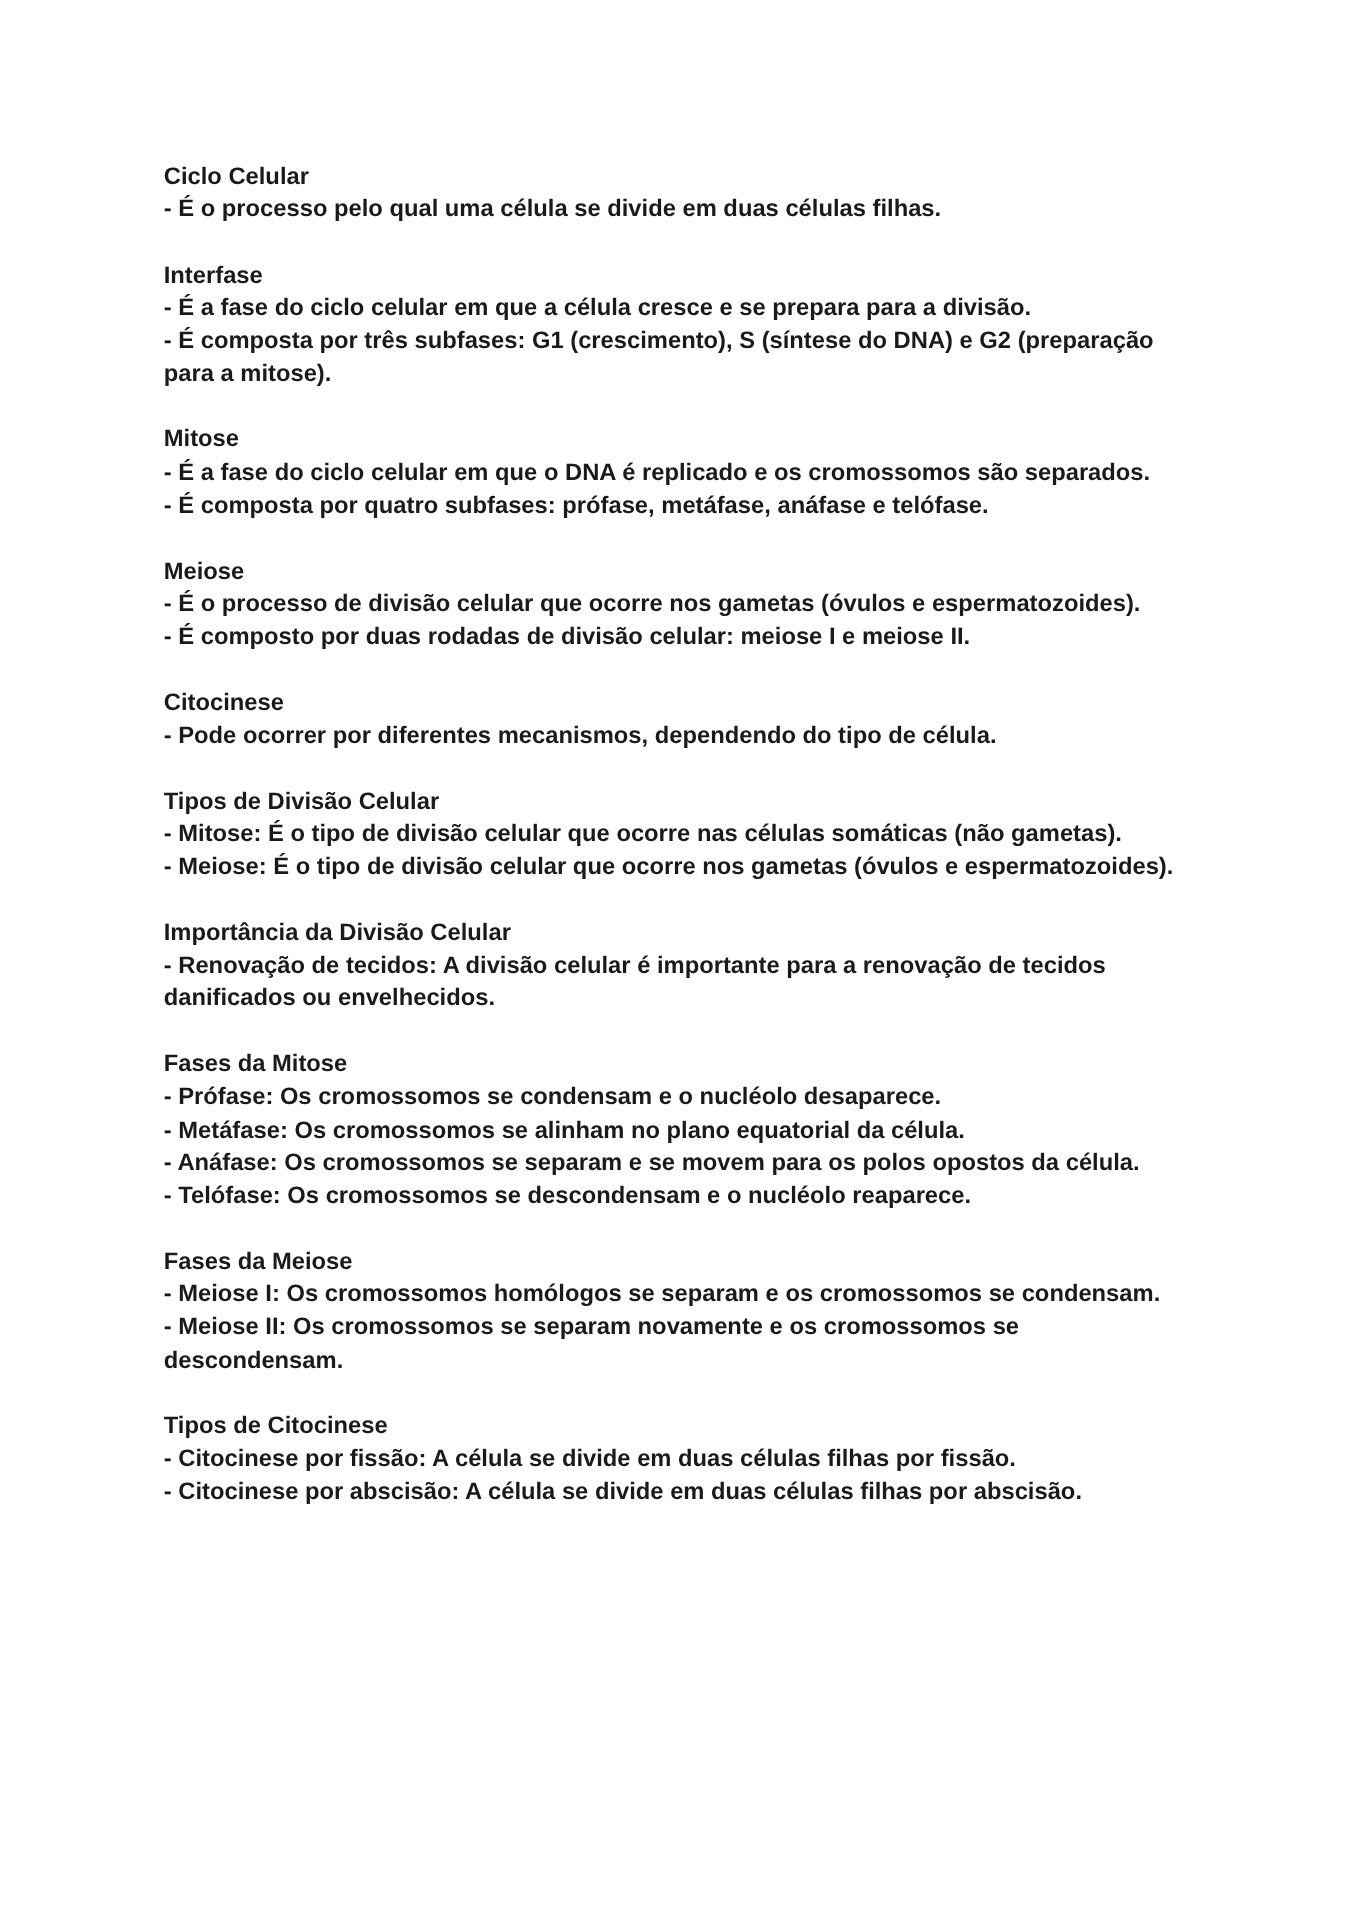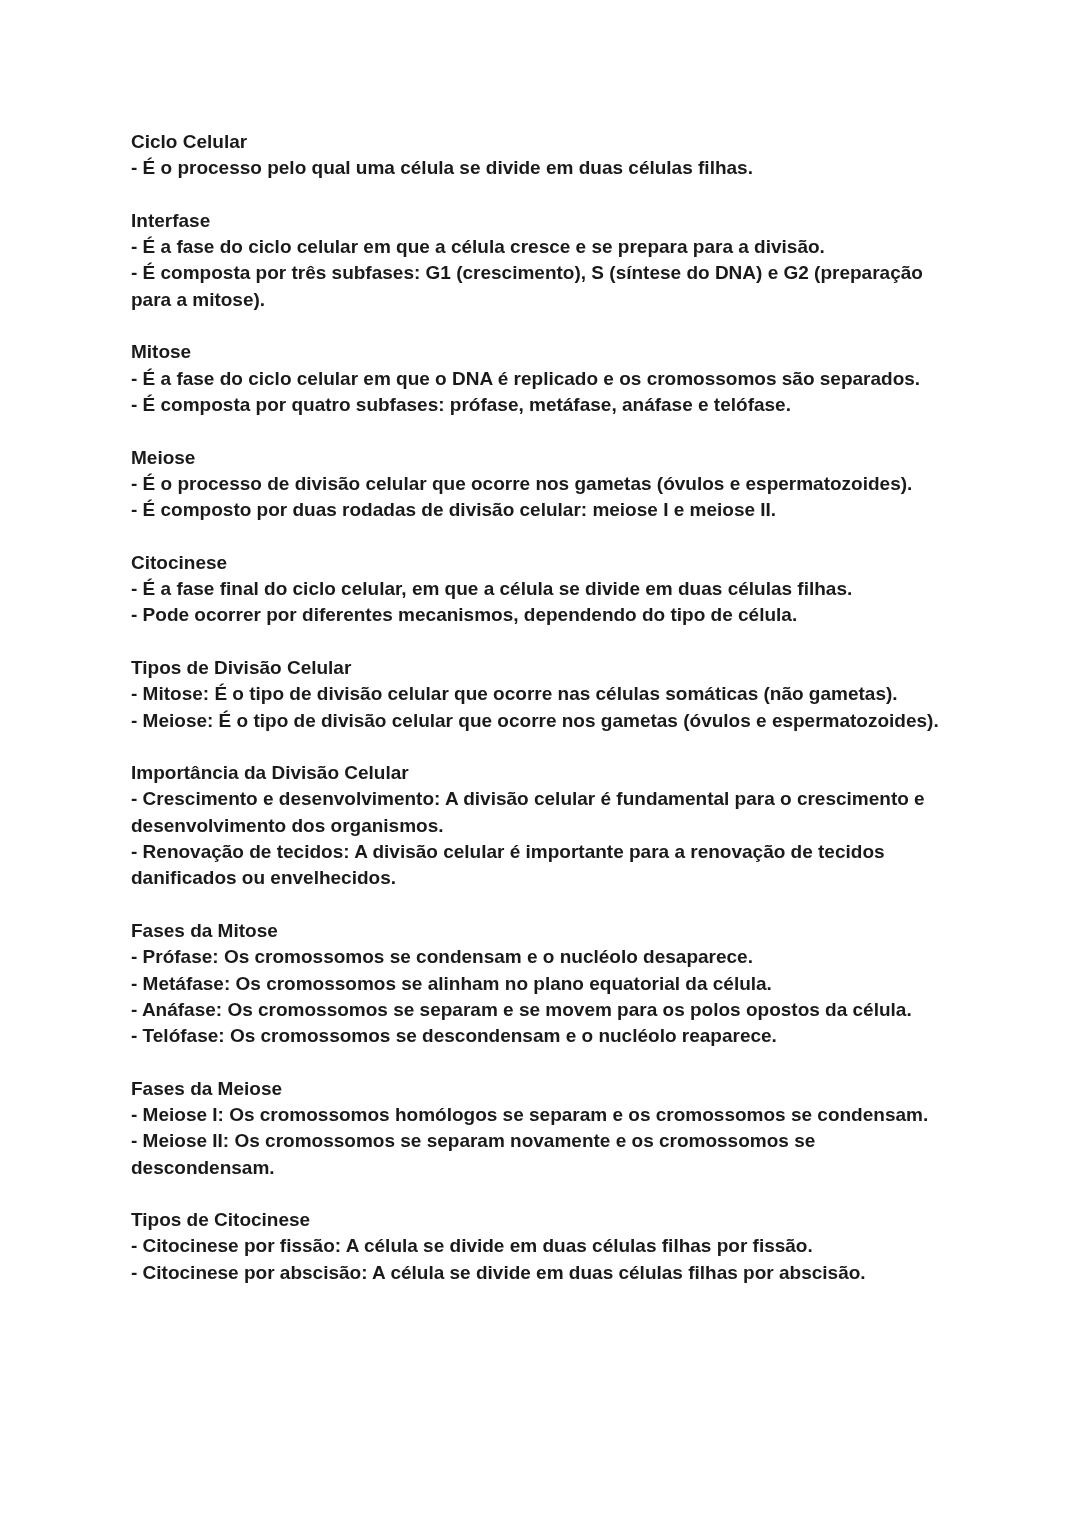--- a/index.html
+++ b/index.html
@@ -56,33 +56,31 @@
   </div>
 
   <div class="section">
     <span class="heading">Meiose</span>
     <span class="line">- É o processo de divisão celular que ocorre nos gametas (óvulos e espermatozoides).</span>
     <span class="line">- É composto por duas rodadas de divisão celular: meiose I e meiose II.</span>
   </div>
 
   <div class="section">
     <span class="heading">Citocinese</span>
-    <span class="line">- É a fase final do ciclo celular, em que a célula se divide em duas células filhas.</span>
     <span class="line">- Pode ocorrer por diferentes mecanismos, dependendo do tipo de célula.</span>
   </div>
 
   <div class="section">
     <span class="heading">Tipos de Divisão Celular</span>
     <span class="line">- Mitose: É o tipo de divisão celular que ocorre nas células somáticas (não gametas).</span>
     <span class="line">- Meiose: É o tipo de divisão celular que ocorre nos gametas (óvulos e espermatozoides).</span>
   </div>
 
   <div class="section">
     <span class="heading">Importância da Divisão Celular</span>
-    <span class="line">- Crescimento e desenvolvimento: A divisão celular é fundamental para o crescimento e desenvolvimento dos organismos.</span>
     <span class="line">- Renovação de tecidos: A divisão celular é importante para a renovação de tecidos danificados ou envelhecidos.</span>
   </div>
 
   <div class="section">
     <span class="heading">Fases da Mitose</span>
     <span class="line">- Prófase: Os cromossomos se condensam e o nucléolo desaparece.</span>
     <span class="line">- Metáfase: Os cromossomos se alinham no plano equatorial da célula.</span>
     <span class="line">- Anáfase: Os cromossomos se separam e se movem para os polos opostos da célula.</span>
     <span class="line">- Telófase: Os cromossomos se descondensam e o nucléolo reaparece.</span>
   </div>

